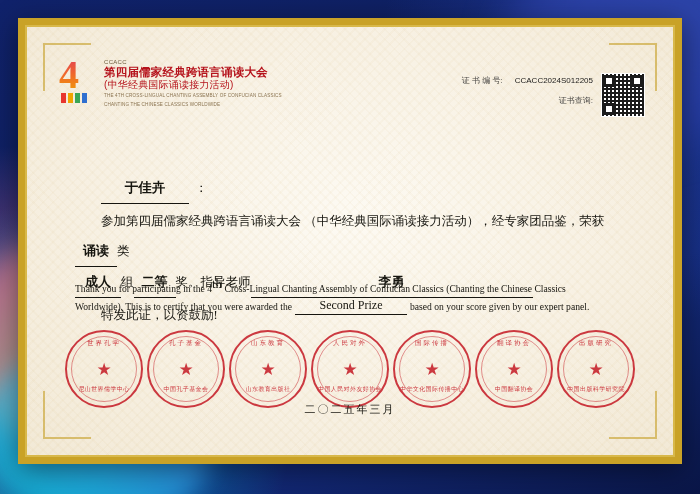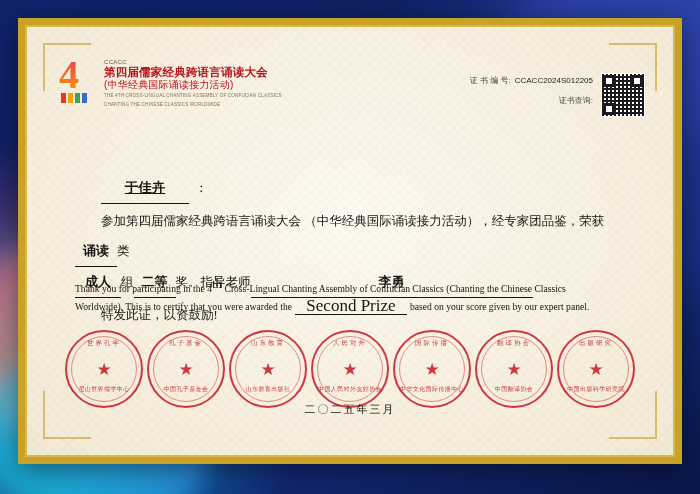--- a/index.html
+++ b/index.html
@@ -180,21 +180,21 @@
     top: 44px;
     display: flex;
     align-items: flex-start;
     gap: 8px;
   }
   .meta-lines { text-align: right; padding-top: 2px; }
   .meta-row {
     display: flex;
     justify-content: flex-end;
     align-items: center;
-    gap: 4px;
+    gap: 12px;
     font-size: 8px;
     color: #3b3a38;
     margin-bottom: 9px;
     white-space: nowrap;
   }
   .meta-label { color: #4a4845; }
   .meta-value { font-family: "Liberation Sans", sans-serif; color: #1c1b1a; }
   .qr {
     width: 42px;
     height: 42px;
@@ -260,21 +260,21 @@
     line-height: 30px;
     font-family: "Liberation Serif", serif;
   }
   .name-row { display: flex; align-items: baseline; }
   .fill {
     display: inline-block;
     border-bottom: 1px solid #16150f;
     text-align: center;
     font-weight: bold;
   }
-  .fill-name { width: 88px; margin-left: 26px; font-size: 13.5px; text-decoration: underline; }
+  .fill-name { width: 88px; margin-left: 26px; font-size: 13.5px; }
   .colon { margin-left: 6px; }
   .para { margin-top: 2px; }
   .indent { display: inline-block; width: 26px; }
   .fill-cat    { width: 42px; font-size: 13px; }
   .fill-group  { width: 46px; font-size: 13px; }
   .fill-prize  { width: 42px; font-size: 13px; }
   .fill-teacher{ width: 282px; font-size: 13px; }
   .thanks { margin-top: 2px; }
 
   #body-en {
@@ -290,21 +290,21 @@
   .en-line2 {
     display: flex;
     align-items: center;
     flex-wrap: wrap;
   }
   .en-prize {
     display: inline-block;
     min-width: 104px;
     text-align: center;
     border-bottom: 1px solid #16150f;
-    font-size: 17px;
+    font-size: 12px;
     margin: 0 3px;
     padding: 0 4px;
   }
   .sup { font-size: 13px; vertical-align: super; }
 
   
   #seals {
     position: absolute;
     left: 36px;
     right: 36px;

